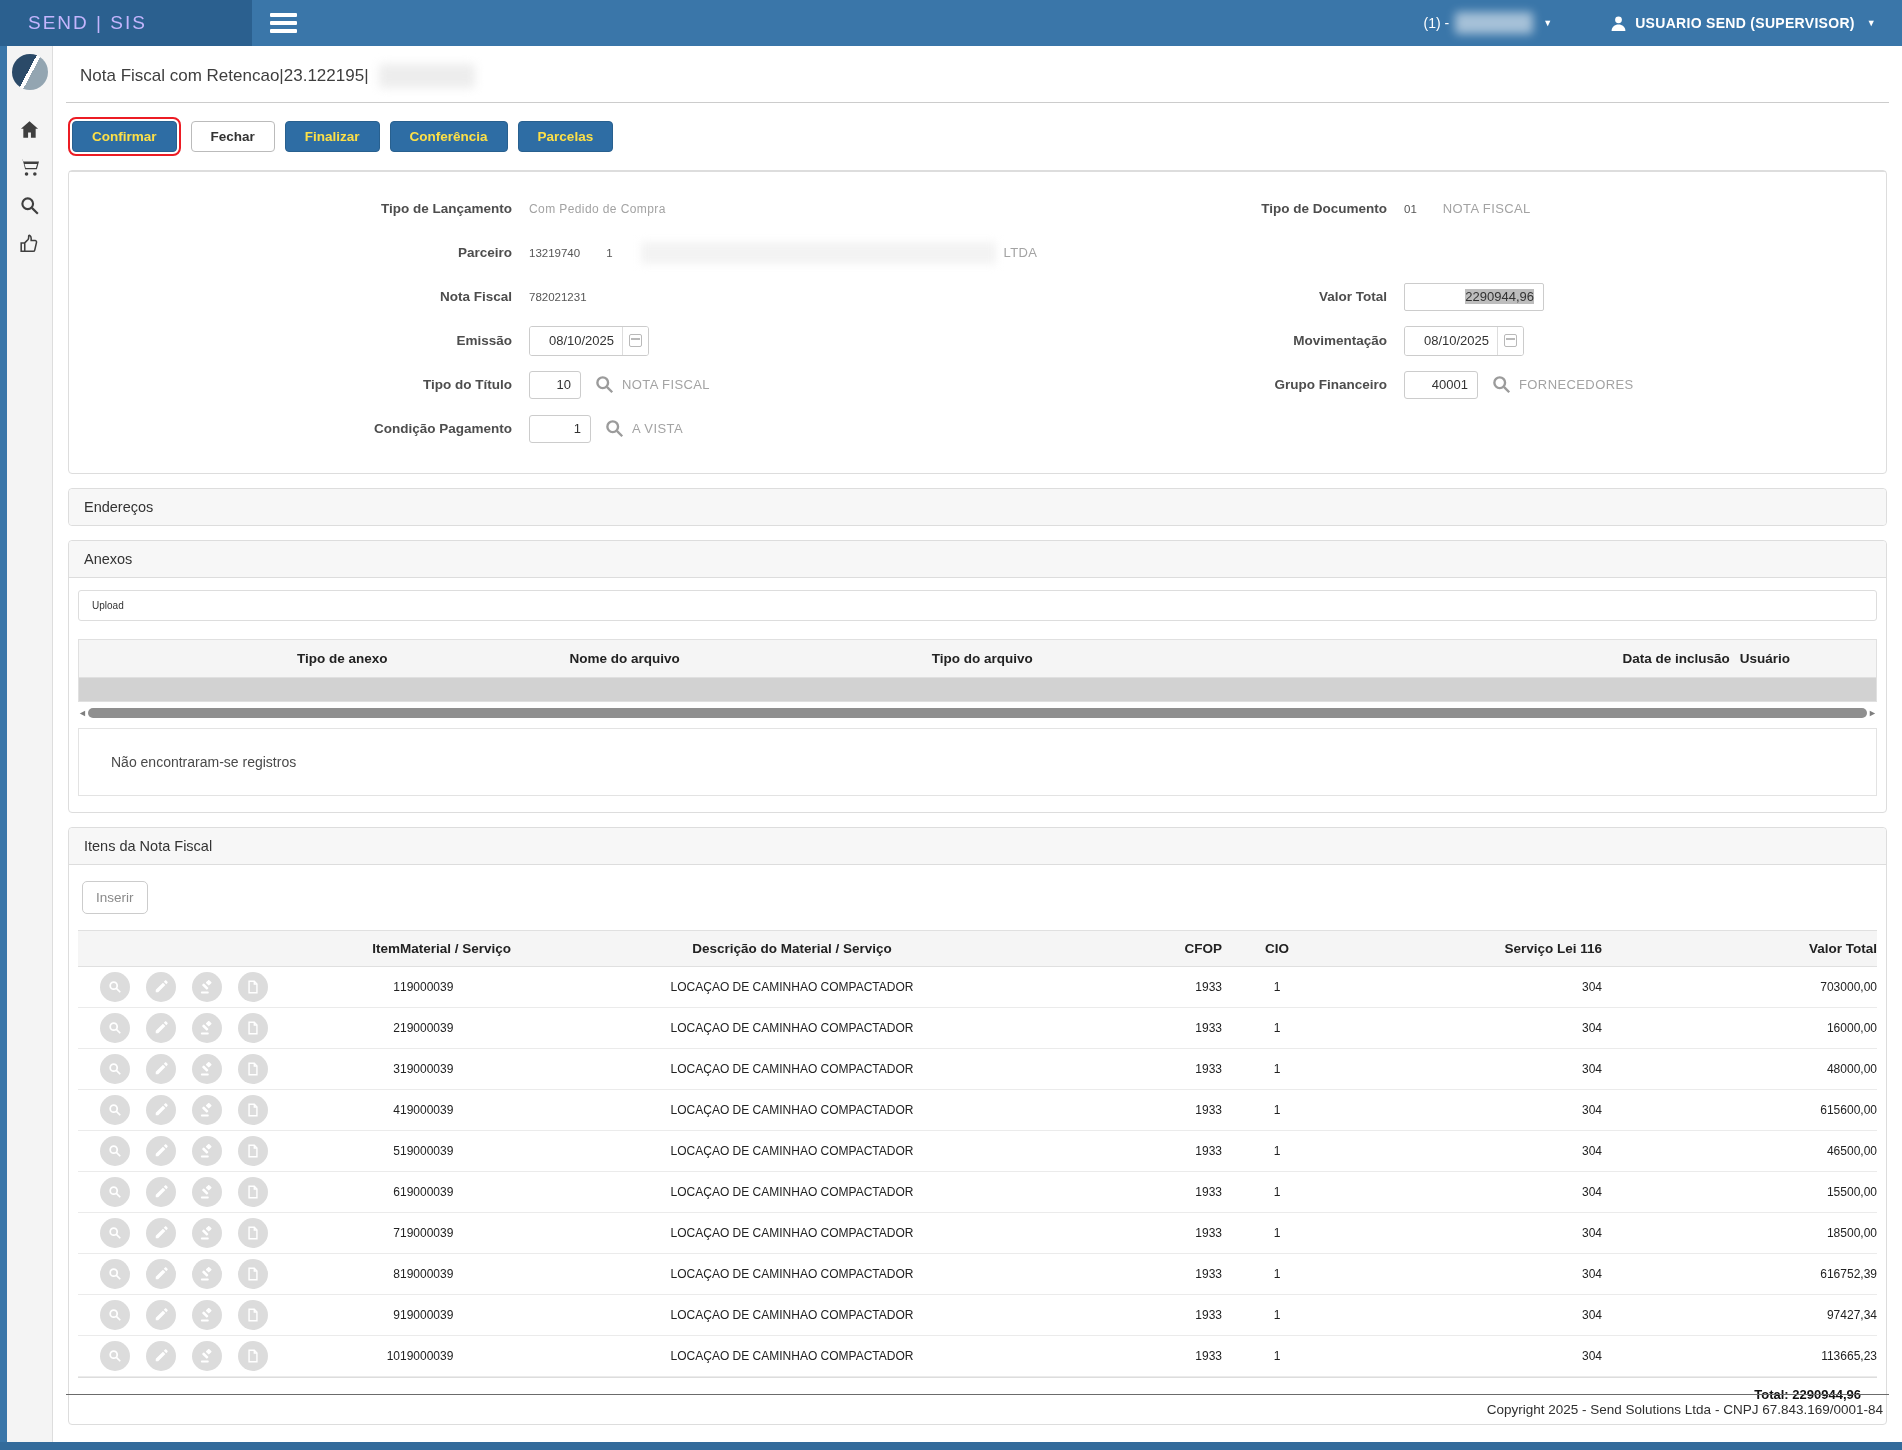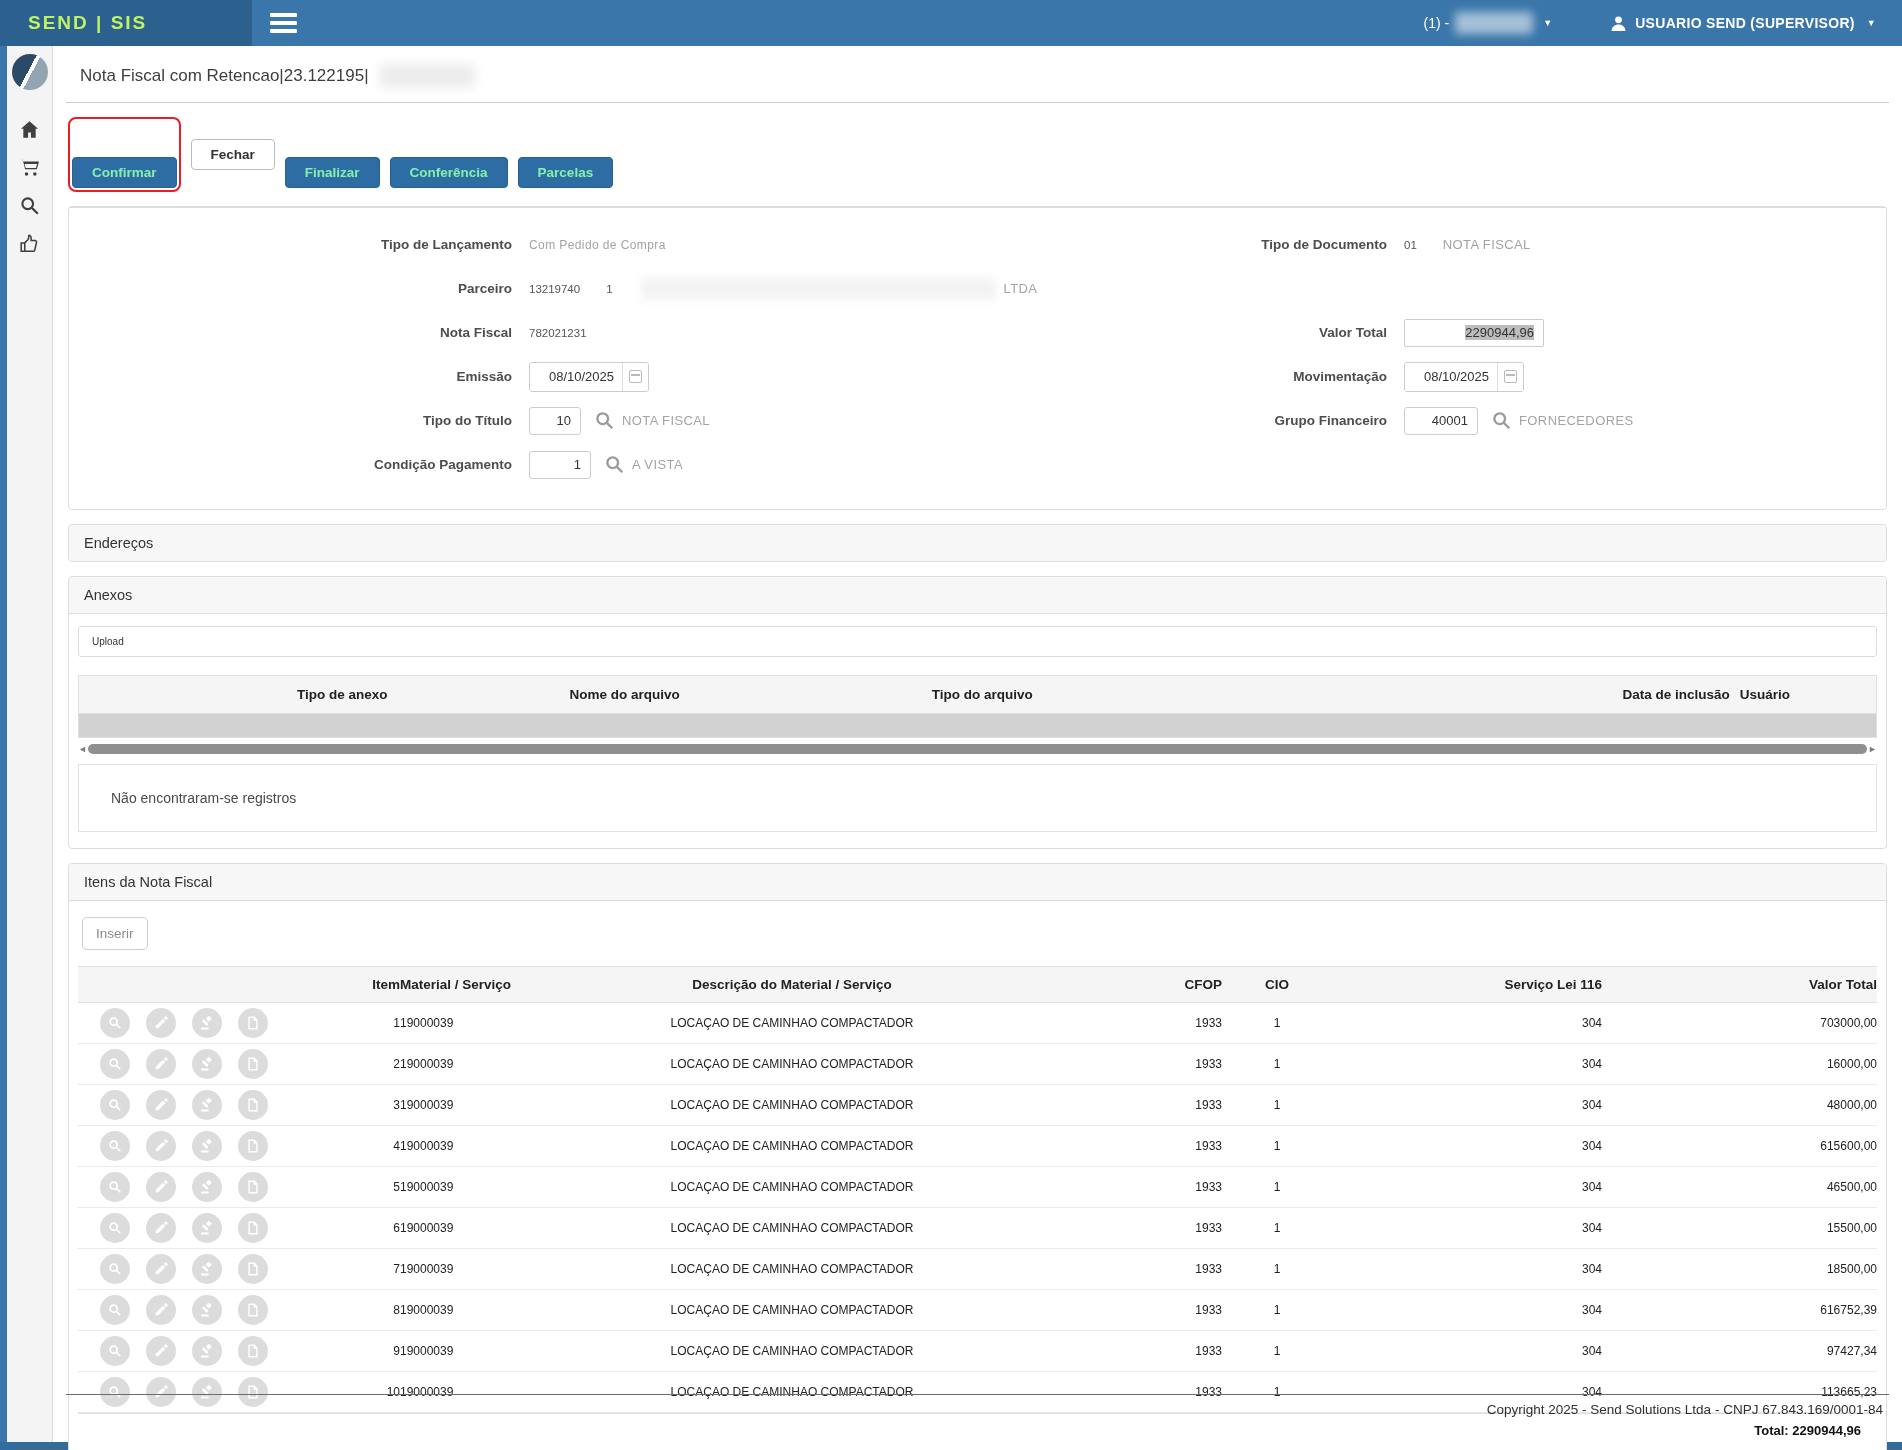--- a/index.html
+++ b/index.html
@@ -1,21 +1,21 @@
 <!DOCTYPE html>
 <html><head>
 <meta charset="utf-8">
 <style>
   * { margin:0; padding:0; box-sizing:border-box; }
   html,body { width:1902px; height:1450px; overflow:hidden;
     font-family:"Liberation Sans", sans-serif; background:#fff; color:#333; }
 
   
   .topbar { height:46px; background:#3a76a9; display:flex; align-items:center; position:relative; z-index:5; }
-  .brand { width:252px; height:100%; background:#2b608f; color:#bef264; font-size:19px; font-weight:bold;
+  .brand { width:252px; height:100%; background:#2b608f; color:#c4b5fd; font-size:19px; font-weight:normal;
     letter-spacing:2px; display:flex; align-items:center; padding-left:28px;text-align:right; }
   .hamburger { margin-left:18px; cursor:pointer; }
   .hamburger span { display:block; width:27px; height:4px; background:#fff; border-radius:1px; margin:4px 0; }
   .topbar-right { margin-left:auto; display:flex; align-items:center; color:#fff; }
   .company { display:flex; align-items:center; font-size:14px; gap:6px; }
   .blur-chip { width:78px; height:22px; border-radius:3px; background:rgba(255,255,255,.55); filter:blur(5px); }
   .caret { font-size:9px; margin-left:4px; }
   .userbox { display:flex; align-items:center; gap:8px; margin-left:58px; margin-right:26px;
     font-size:14px; font-weight:bold; letter-spacing:.3px; cursor:pointer; }
 
@@ -32,21 +32,21 @@
 
   
   .main { flex:1; padding:0 13px 0 13px; position:relative; }
   .page-title { display:flex; align-items:center; gap:10px; padding:18px 0 14px 14px;
     font-size:17px; color:#3e3e3e; border-bottom:1px solid #ccc; }
   .blur-title { width:96px; height:24px; background:#ededed; filter:blur(5px); border-radius:3px; }
 
   .toolbar { display:flex; align-items:center; gap:10px; margin:14px 0 6px 2px; }
   .btn { border-radius:4px; font-size:13.5px; font-weight:bold; padding:7px 19px; cursor:pointer;
     font-family:"Liberation Sans", sans-serif; }
-  .btn-blue { background:#2e6da4; border:1px solid #28608f; color:#86efac;margin-top:36px; }
+  .btn-blue { background:#2e6da4; border:1px solid #28608f; color:#fde047; }
   .btn-white { background:#fff; border:1px solid #bbb; color:#333; }
   .ring { border:2px solid #ec1c24; border-radius:8px; padding:2px; display:inline-block; }
 
   
   .panel { border:1px solid #ddd; border-radius:4px; margin:14px 2px 0 2px; background:#fff; }
   .panel-h { background:#f7f7f7; padding:10px 15px; font-size:14.5px; color:#333;
     border-radius:4px 4px 0 0; }
   .panel-h.only { border-radius:4px; }
   .panel-body { border-top:1px solid #ddd; }
 

